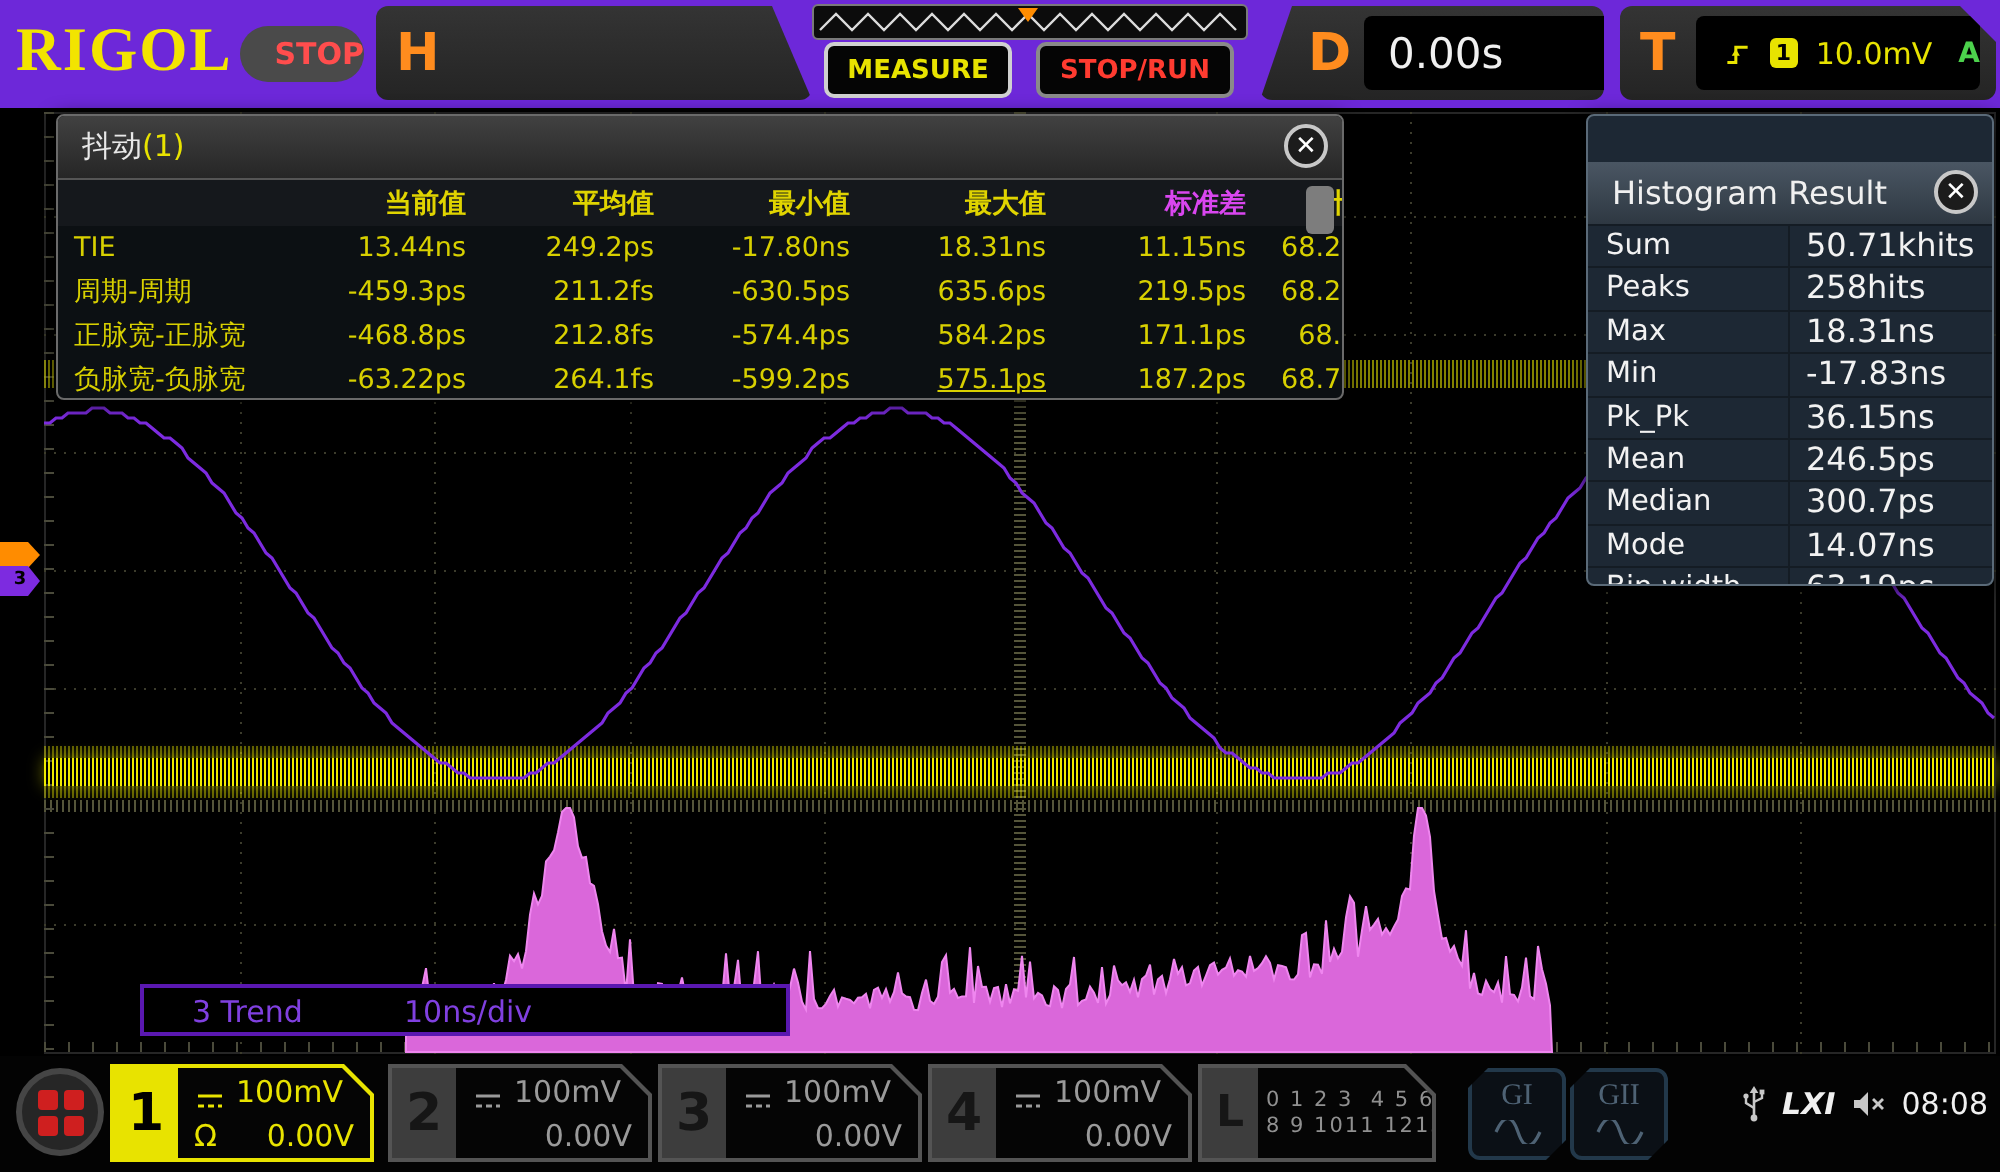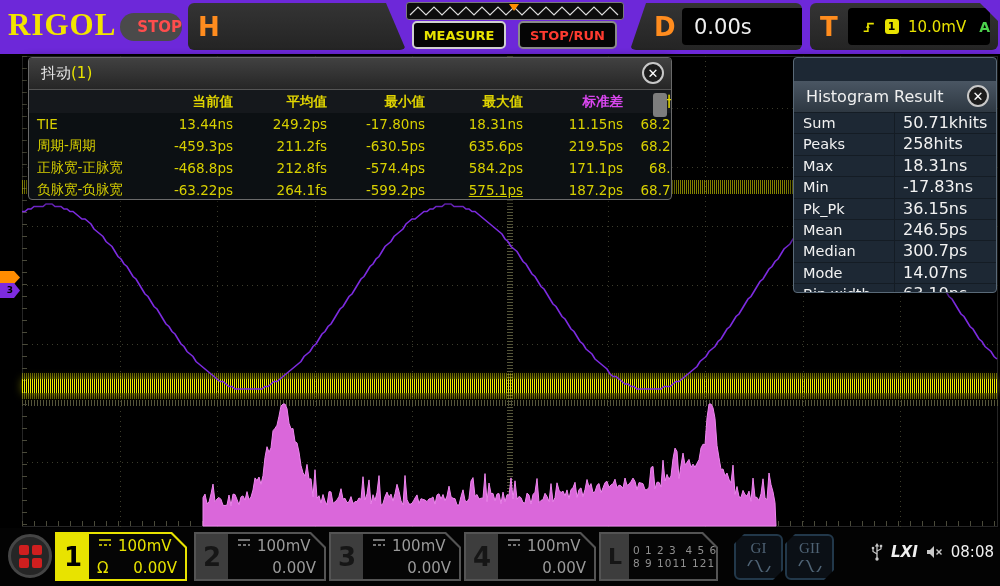--- a/index.html
+++ b/index.html
@@ -72,21 +72,21 @@
        background:#262626;border:3px solid #454545;box-sizing:border-box;display:grid;
        grid-template-columns:10px 10px;grid-template-rows:10px 10px;gap:3px;justify-content:center;
        align-content:center;cursor:pointer;}
   .menucircle div{background:#cf1f1f;border-radius:2px;}
   .notch{position:absolute;top:4px;height:49px;clip-path:polygon(0 0,calc(100% - 15px) 0,100% 15px,100% 100%,0 100%);}
   .notch .ninner{position:absolute;inset:2px;background:#050505;
        clip-path:polygon(0 0,calc(100% - 14px) 0,100% 14px,100% 100%,0 100%);display:flex;}
   .chnum{width:32px;display:flex;align-items:center;justify-content:center;
        font-size:26px;font-weight:bold;flex:none;}
   .chinfo{flex:1;padding:3px 8px 2px 8px;display:flex;flex-direction:column;justify-content:space-between;}
-  .chrow{display:flex;align-items:flex-start;font-size:15px;}
+  .chrow{display:flex;align-items:flex-end;font-size:15px;}
   .chrow .sp{flex:1;}
   .active-ch .chnum{background:#e8e300;color:#000;}
   .active-ch .chinfo{color:#e8e300;}
   .inactive-ch .chnum{background:#3d3d3d;color:#161616;}
   .inactive-ch .chinfo{color:#9a9a9a;}
   .lrow{font-size:10.5px;color:#909090;letter-spacing:1px;line-height:13px;white-space:pre;}
   .genbtn{position:absolute;top:6px;width:49px;height:46px;background:#0b1016;border:2px solid #22384a;
        border-radius:6px;box-sizing:border-box;color:#4e6274;text-align:center;cursor:pointer;
        clip-path:polygon(10px 0,100% 0,100% calc(100% - 10px),calc(100% - 10px) 100%,0 100%,0 10px);}
   .genbtn .glbl{font-family:"Liberation Serif","DejaVu Serif",serif;font-size:15px;margin-top:4px;}
@@ -165,20 +165,24 @@
     <div class="band" id="mainrail2" style="top: 325px; height: 14px; background: repeating-linear-gradient(90deg, rgb(238, 235, 0) 0px, rgb(238, 235, 0) 1px, rgba(20, 20, 0, 0) 1px, rgba(20, 20, 0, 0) 2px); box-shadow: rgba(220, 220, 0, 0.45) 0px 0px 8px;"></div>
 
     <svg class="wavesvg" width="1000" height="474">
       <path id="histpath" fill="#da67da" stroke="#ef86ef" stroke-width="1" d="M203,472L203,443.6L205,440.1L207,449.6L209,448.2L211,439.9L213,430.1L215,447.7L217,445.0L219,443.4L221,445.4L223,451.3L225,451.5L227,451.1L229,441.0L231,451.6L233,440.1L235,440.5L237,445.4L239,450.8L241,442.9L243,441.9L245,446.1L247,437.6L249,445.7L251,443.0L253,436.0L255,423.9L257,426.6L259,423.0L261,430.2L263,421.6L265,403.3L267,392.7L269,398.2L271,393.9L273,376.7L275,374.3L277,371.2L279,362.2L281,352.0L283,350.0L285,350.0L287,354.6L289,369.2L291,374.9L293,374.5L295,387.6L297,388.9L299,398.1L301,411.6L303,418.7L305,422.0L307,410.4L309,425.1L311,424.8L313,442.7L315,415.7L317,444.2L319,441.7L321,449.0L323,440.5L325,447.1L327,450.9L329,437.6L331,437.9L333,449.4L335,447.8L337,445.9L339,442.4L341,434.7L343,445.1L345,444.3L347,448.7L349,447.8L351,442.6L353,449.6L355,447.6L357,447.6L359,443.9L361,445.3L363,422.7L365,445.8L367,439.9L369,425.9L371,449.9L373,440.7L375,446.5L377,438.2L379,421.6L381,451.3L383,449.6L385,442.5L387,438.1L389,443.2L391,440.1L393,447.1L395,439.7L397,430.3L399,437.3L401,446.9L403,450.8L405,421.5L407,445.5L409,450.0L411,450.1L413,447.9L415,444.0L417,440.9L419,449.3L421,444.7L423,445.4L425,446.0L427,447.7L429,444.9L431,444.6L433,442.9L435,450.1L437,440.9L439,439.8L441,445.0L443,440.5L445,446.8L447,442.1L449,432.2L451,442.7L453,444.3L455,444.6L457,450.9L459,451.1L461,442.5L463,435.8L465,446.4L467,448.0L469,444.4L471,427.0L473,423.6L475,442.3L477,440.5L479,445.0L481,444.2L483,444.1L485,419.6L487,447.5L489,429.0L491,439.5L493,439.4L495,446.9L497,440.0L499,439.5L501,449.5L503,438.1L505,447.7L507,440.7L509,441.4L511,423.9L513,444.7L515,426.8L517,445.2L519,442.4L521,443.7L523,448.5L525,449.1L527,439.1L529,441.0L531,450.0L533,440.5L535,438.2L537,424.5L539,448.5L541,446.4L543,445.7L545,439.3L547,442.4L549,447.5L551,429.6L553,447.8L555,443.6L557,428.8L559,436.2L561,438.6L563,437.1L565,441.9L567,435.9L569,444.7L571,435.5L573,433.8L575,428.3L577,443.3L579,435.6L581,433.9L583,442.5L585,435.6L587,425.5L589,432.9L591,429.6L593,438.7L595,437.7L597,431.3L599,429.5L601,438.7L603,433.8L605,428.6L607,427.3L609,433.3L611,430.9L613,429.8L615,425.2L617,433.8L619,431.1L621,431.8L623,434.3L625,424.0L627,431.4L629,430.1L631,427.6L633,424.1L635,427.4L637,435.7L639,428.6L641,429.0L643,429.7L645,435.7L647,435.8L649,433.2L651,413.5L653,412.4L655,434.7L657,428.2L659,428.3L661,432.9L663,406.2L665,427.0L667,420.4L669,425.2L671,422.0L673,404.7L675,394.1L677,397.4L679,424.4L681,411.2L683,399.1L685,410.9L687,408.3L689,405.4L691,413.3L693,410.1L695,413.3L697,409.3L699,405.7L701,394.0L703,390.2L705,390.7L707,363.9L709,350.0L711,350.0L713,353.8L715,364.4L717,391.5L719,403.8L721,415.4L723,415.0L725,421.8L727,419.0L729,425.3L731,428.9L733,411.1L735,440.3L737,432.5L739,442.7L741,443.5L743,436.4L745,440.5L747,442.1L749,437.1L751,447.3L753,424.1L755,443.1L757,443.4L759,446.7L761,439.8L763,424.8L765,444.1L767,445.5L769,419.0L771,430.6L773,437.8L775,448.7L776,472 Z"></path>
       <path id="sinepath" fill="none" stroke="#7d2be0" stroke-width="1.6" d="M22,157.5L25,157.5L28,155.0L31,155.0L34,152.5L37,152.5L40,152.5L43,152.5L46,150.0L49,150.0L52,150.0L55,152.5L58,152.5L61,152.5L64,155.0L67,155.0L70,157.5L73,157.5L76,160.0L79,162.5L82,165.0L85,165.0L88,167.5L91,170.0L94,175.0L97,177.5L100,180.0L103,182.5L106,187.5L109,190.0L112,192.5L115,197.5L118,202.5L121,205.0L124,210.0L127,212.5L130,217.5L133,222.5L136,225.0L139,230.0L142,235.0L145,240.0L148,242.5L151,247.5L154,252.5L157,255.0L160,260.0L163,265.0L166,270.0L169,272.5L172,277.5L175,280.0L178,285.0L181,290.0L184,292.5L187,297.5L190,300.0L193,302.5L196,307.5L199,310.0L202,312.5L205,315.0L208,317.5L211,320.0L214,322.5L217,325.0L220,327.5L223,327.5L226,330.0L229,332.5L232,332.5L235,335.0L238,335.0L241,335.0L244,335.0L247,335.0L250,335.0L253,335.0L256,335.0L259,335.0L262,335.0L265,332.5L268,332.5L271,330.0L274,327.5L277,327.5L280,325.0L283,322.5L286,320.0L289,317.5L292,315.0L295,312.5L298,310.0L301,307.5L304,302.5L307,300.0L310,297.5L313,292.5L316,290.0L319,285.0L322,280.0L325,277.5L328,272.5L331,270.0L334,265.0L337,260.0L340,255.0L343,252.5L346,247.5L349,242.5L352,240.0L355,235.0L358,230.0L361,225.0L364,222.5L367,217.5L370,212.5L373,210.0L376,205.0L379,202.5L382,197.5L385,192.5L388,190.0L391,187.5L394,182.5L397,180.0L400,177.5L403,175.0L406,170.0L409,167.5L412,165.0L415,165.0L418,162.5L421,160.0L424,157.5L427,157.5L430,155.0L433,155.0L436,152.5L439,152.5L442,152.5L445,150.0L448,150.0L451,150.0L454,152.5L457,152.5L460,152.5L463,152.5L466,155.0L469,155.0L472,157.5L475,157.5L478,160.0L481,162.5L484,165.0L487,167.5L490,170.0L493,172.5L496,175.0L499,177.5L502,180.0L505,185.0L508,187.5L511,192.5L514,195.0L517,197.5L520,202.5L523,207.5L526,210.0L529,215.0L532,220.0L535,222.5L538,227.5L541,232.5L544,235.0L547,240.0L550,245.0L553,250.0L556,252.5L559,257.5L562,262.5L565,265.0L568,270.0L571,275.0L574,277.5L577,282.5L580,287.5L583,290.0L586,295.0L589,297.5L592,300.0L595,305.0L598,307.5L601,310.0L604,312.5L607,315.0L610,320.0L613,322.5L616,322.5L619,325.0L622,327.5L625,330.0L628,330.0L631,332.5L634,332.5L637,335.0L640,335.0L643,335.0L646,335.0L649,335.0L652,335.0L655,335.0L658,335.0L661,335.0L664,332.5L667,332.5L670,332.5L673,330.0L676,327.5L679,327.5L682,325.0L685,322.5L688,320.0L691,317.5L694,315.0L697,312.5L700,307.5L703,305.0L706,302.5L709,297.5L712,295.0L715,292.5L718,287.5L721,285.0L724,280.0L727,275.0L730,272.5L733,267.5L736,262.5L739,260.0L742,255.0L745,250.0L748,245.0L751,242.5L754,237.5L757,232.5L760,227.5L763,225.0L766,220.0L769,215.0L772,212.5L775,207.5L778,205.0L781,200.0L784,195.0L787,192.5L790,190.0L793,185.0L796,182.5L799,180.0L802,175.0L805,172.5L808,170.0L811,167.5L814,165.0L817,162.5L820,160.0L823,160.0L826,157.5L829,155.0L832,155.0L835,152.5L838,152.5L841,152.5L844,152.5L847,150.0L850,150.0L853,150.0L856,152.5L859,152.5L862,152.5L865,152.5L868,155.0L871,155.0L874,157.5L877,160.0L880,160.0L883,162.5L886,165.0L889,167.5L892,170.0L895,172.5L898,175.0L901,180.0L904,182.5L907,185.0L910,190.0L913,192.5L916,195.0L919,200.0L922,205.0L925,207.5L928,212.5L931,215.0L934,220.0L937,225.0L940,227.5L943,232.5L946,237.5L949,242.5L952,245.0L955,250.0L958,255.0L961,260.0L964,262.5L967,267.5L970,272.5L973,275.0L976,280.0L979,285.0L982,287.5L985,292.5L988,295.0L991,297.5L994,302.5L997,305.0"></path>
     </svg>
 
     <div class="marker" style="top:217px;height:13px;background:#ff8c00;"></div>
     <div class="marker" style="top:229px;height:15px;background:#7d2be0;color:#000;font-size:9px;font-weight:bold;text-align:center;line-height:15px;">3</div>
 
+    <div class="trendbox">
+      <span style="left:24px">3 Trend</span>
+      <span style="left:130px">10ns/div</span>
+    </div>
   </div>
 
   <div class="win jwin">
     <div class="jtitle">
       <span>抖动</span><span class="cnt">(1)</span>
       <div class="closebtn">✕</div>
     </div>
     <div class="jheader" id="jheader">
       <span class="jlabel"></span>
     <span class="jcell" style="width: 84px; color: rgb(224, 212, 0);">当前值</span>

